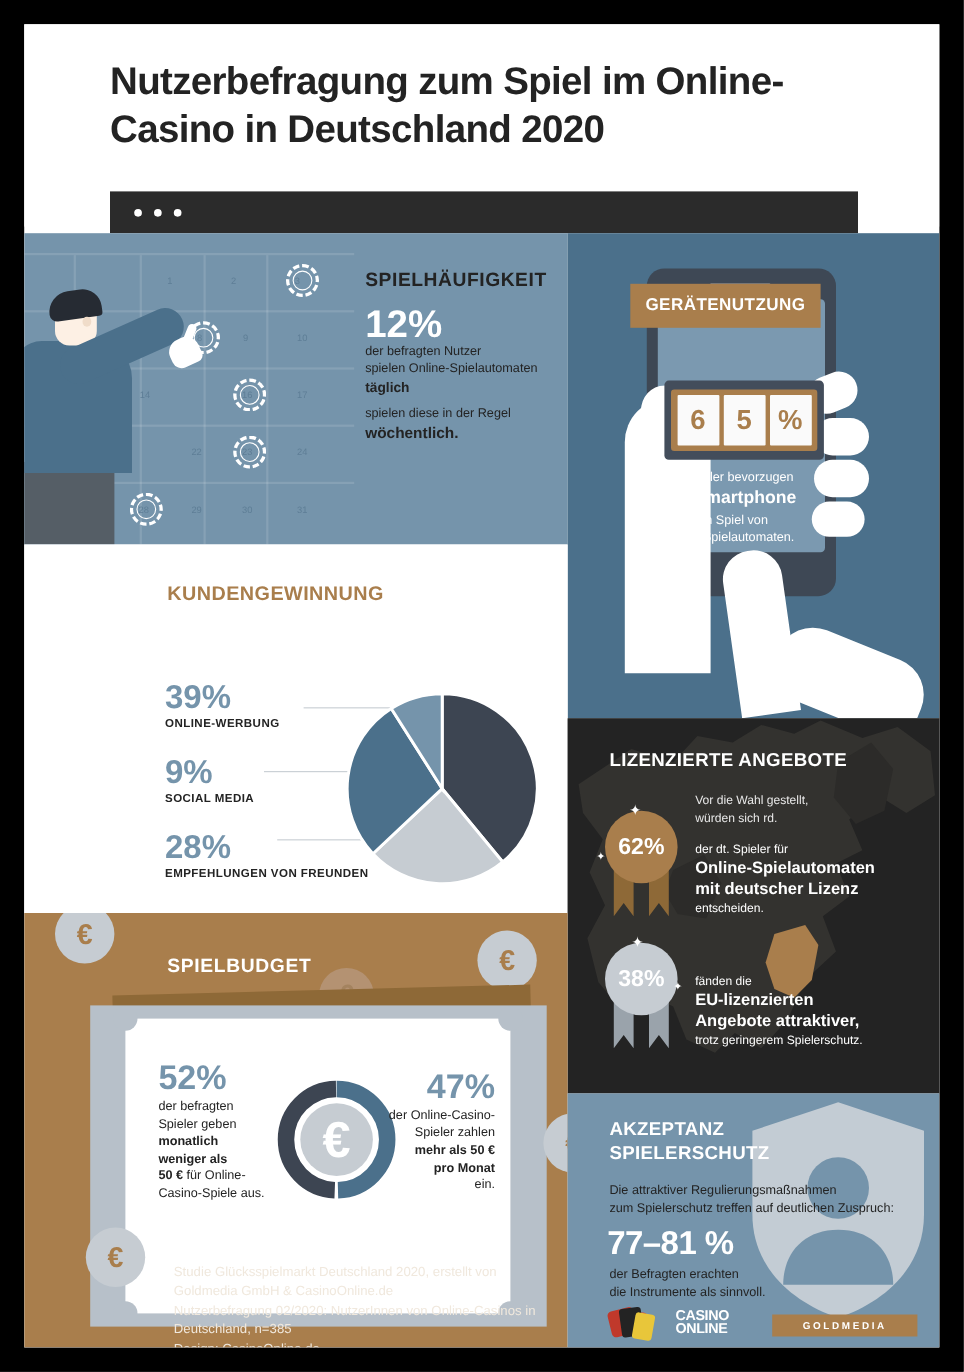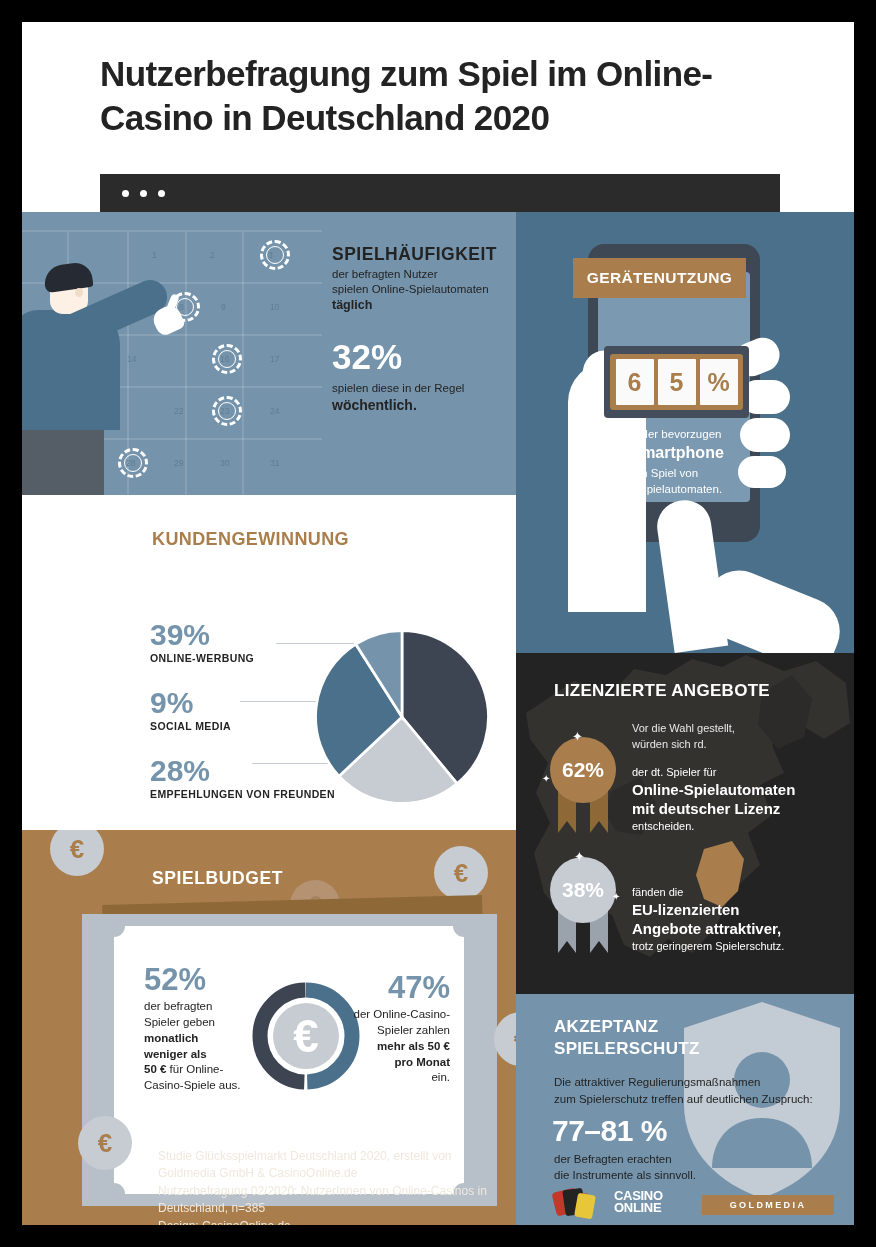--- a/index.html
+++ b/index.html
@@ -245,26 +245,26 @@
       <div class="man-body"></div>
       <div class="man-head"></div>
       <div class="man-hair"></div>
       <div class="man-ear"></div>
       <div class="man-arm"></div>
       <div class="man-hand"></div>
       <div class="man-finger"></div>
     </div>
     <div class="haeu-wrap">
       <div class="stat-title">SPIELHÄUFIGKEIT</div>
+      <div class="big-num haeu-12">12%</div>
       <div class="small-txt haeu-12-txt">
         <span>der befragten Nutzer</span><br>
         <span>spielen Online-Spielautomaten</span><br>
         <b class="em">täglich</b>
       </div>
-      <div class="big-num haeu-32">32%</div>
       <div class="small-txt haeu-32-txt">
         <span>spielen diese in der Regel</span><br>
         <b class="em" style="font-size:14px">wöchentlich.</b>
       </div>
     </div>
   </div>
 
   <div class="panel p-geraet">
     <div class="phone">
       <div class="phone-speaker"></div>

